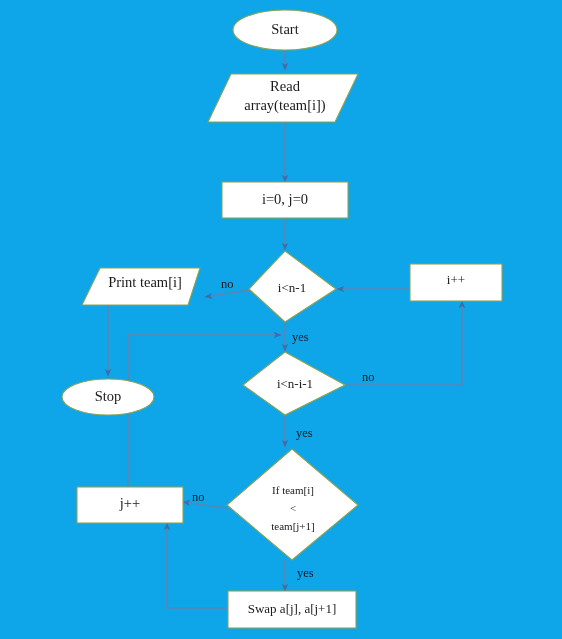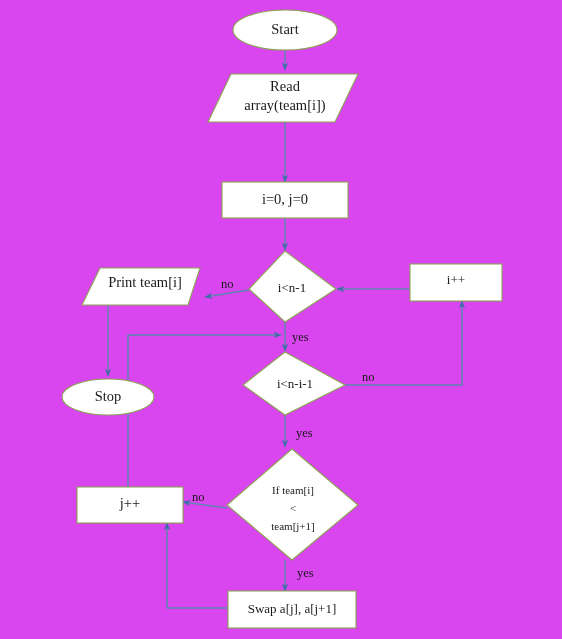--- a/index.html
+++ b/index.html
@@ -5,21 +5,21 @@
 <style>
   html, body {
     margin: 0;
     padding: 0;
     background: #ffffff;
   }
   #canvas {
     position: relative;
     width: 562px;
     height: 639px;
-    background: #d946ef;
+    background: #0ea5e9;
     overflow: hidden;
     font-family: "Liberation Serif", "DejaVu Serif", serif;
   }
   svg.flow {
     position: absolute;
     left: 0;
     top: 0;
     width: 562px;
     height: 639px;
   }

